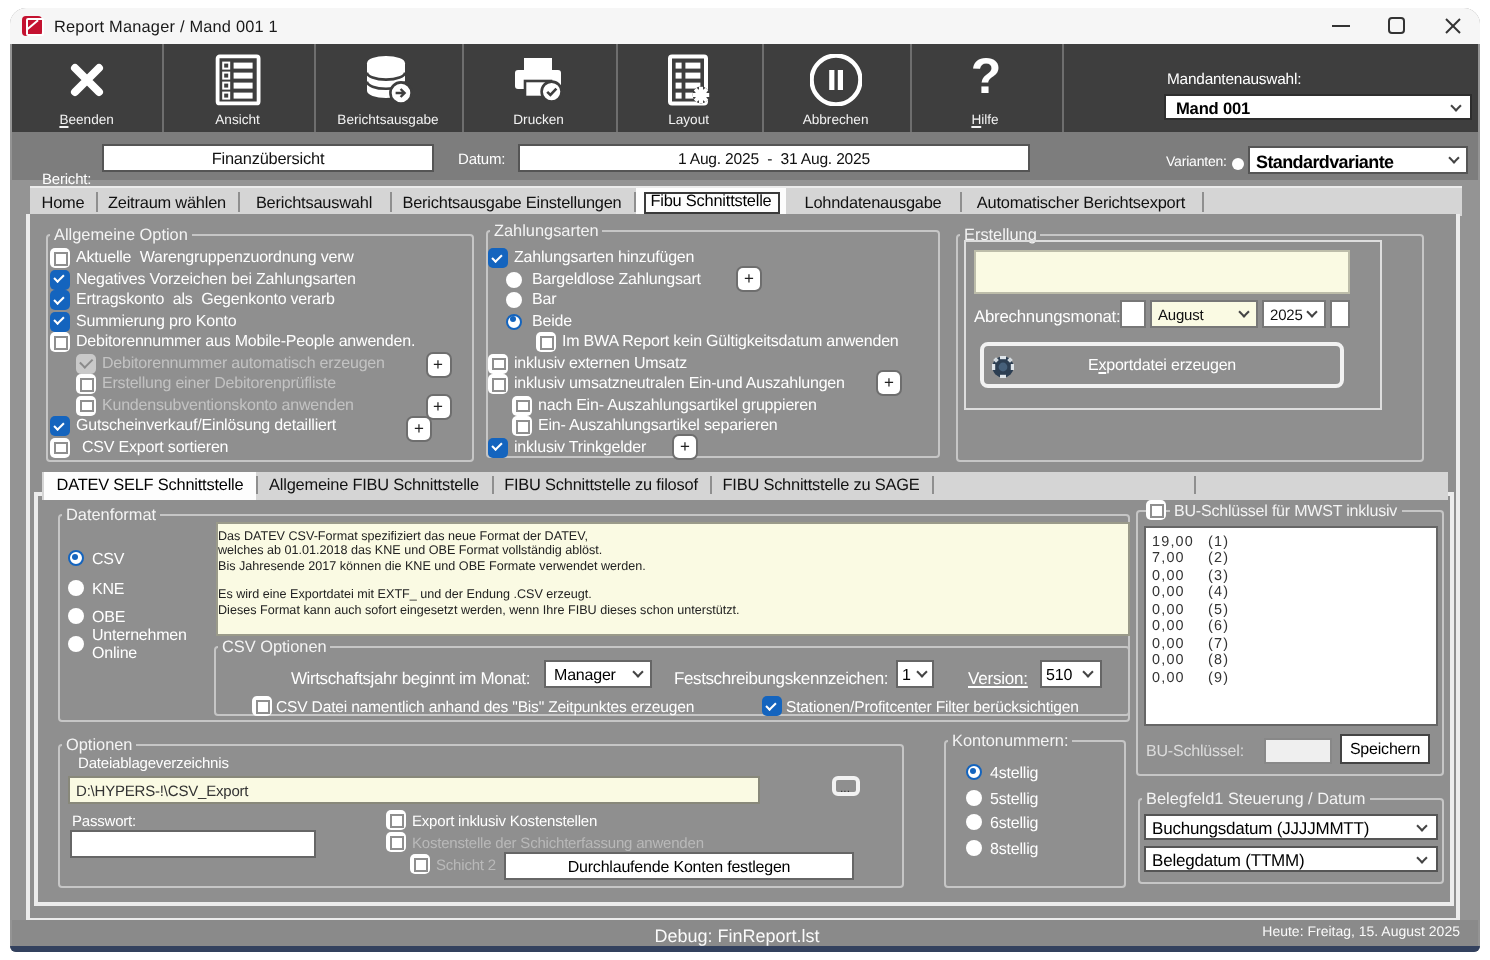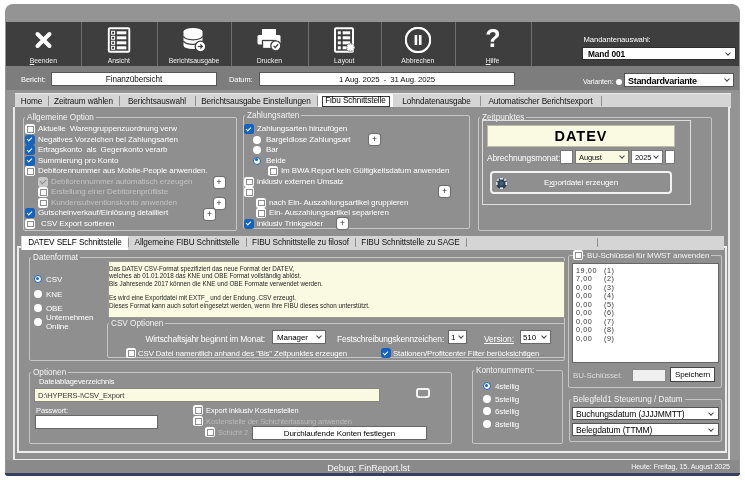--- a/index.html
+++ b/index.html
@@ -31,20 +31,30 @@
 .rd.on:after{content:"";position:absolute;left:0.9px;top:0.9px;width:3px;height:3px;border-radius:50%;background:#1464be;}
 .lab{white-space:nowrap;line-height:10px;letter-spacing:-0.1px;}
 .plus{width:11px;height:11px;background:#fff;border-radius:2.5px;color:#222;font-size:8.5px;line-height:10.5px;text-align:center;box-shadow:0 0 0 1px #6e6e6e;}
 .chev{width:4px;height:4px;border-right:1px solid #555;border-bottom:1px solid #555;transform:rotate(45deg);background:none !important;}
 #status{left:1px;top:456px;width:733px;height:13px;background:#8a8a8a;}
 #status div{top:3px;font-size:7px;color:#fafafa;}
 #botline{left:0px;top:469px;width:735px;height:3px;background:#33415e;border-radius:0 0 3px 3px;}
 </style></head>
 <body>
 <div id="win">
+<div id="title">
+<div id="appicon"></div>
+<div class="txt">Report Manager / Mand 001 1</div>
+<svg style="position:absolute;left:655px;top:0" width="80" height="17" viewBox="0 0 80 17">
+<line x1="6" y1="9" x2="15" y2="9" stroke="#333" stroke-width="1"></line>
+<rect x="34.5" y="5" width="7.5" height="7.5" fill="none" stroke="#333" stroke-width="1" rx="1.5"></rect>
+<line x1="63" y1="5.5" x2="70" y2="12.5" stroke="#333" stroke-width="1"></line>
+<line x1="70" y1="5.5" x2="63" y2="12.5" stroke="#333" stroke-width="1"></line>
+</svg>
+</div>
 <div id="toolbar">
 <div class="tsep" style="left:74.5px;"></div>
 <div class="tsep" style="left:151px;"></div>
 <div class="tsep" style="left:225px;"></div>
 <div class="tsep" style="left:301.5px;"></div>
 <div class="tsep" style="left:375px;"></div>
 <div class="tsep" style="left:448.5px;"></div>
 <div class="tsep" style="left:524.5px;"></div>
 <div class="tlabel" style="left:-1.2px;width:77px;"><u>B</u>eenden</div>
 <div class="tlabel" style="left:74.8px;width:76px;">Ansicht</div>
@@ -106,21 +116,21 @@
       </svg>
 <svg style="position:absolute;left:473.5px;top:5px;" width="26" height="26" viewBox="0 0 26 26">
         <text x="13" y="19.5" font-family="Liberation Sans,sans-serif" font-size="25" font-weight="bold" fill="#fff" text-anchor="middle">?</text>
       </svg>
 </div>
 <div class="lab" style="left:578.5px;top:31px;font-size:7.7px;color:#fff;">Mandantenauswahl:</div>
 <div class="a" style="left:577px;top:43px;width:154px;height:12.5px;background:#fff;border:1px solid #2e2e2e;"></div>
 <div class="lab" style="left:583px;top:45px;font-size:8.3px;color:#000;font-weight:bold;">Mand 001</div>
 <div class="chev" style="left:721px;top:46.5px;border-color:#444;"></div>
 <div id="brow"></div>
-<div class="lab" style="left:16px;top:71px;font-size:7.5px;color:#fff;">Bericht:</div>
+<div class="lab" style="left:16px;top:81px;font-size:7.5px;color:#fff;">Bericht:</div>
 <div class="a" style="left:46px;top:68px;width:166px;height:14px;background:#fff;border:1px solid #555;"></div>
 <div class="lab" style="left:46px;top:70.5px;font-size:8.2px;color:#111;width:166px;text-align:center;">Finanzübersicht</div>
 <div class="lab" style="left:224px;top:71px;font-size:7.5px;color:#fff;">Datum:</div>
 <div class="a" style="left:254px;top:68px;width:256px;height:14px;background:#fff;border:1px solid #555;"></div>
 <div class="lab" style="left:254px;top:70.5px;font-size:7.8px;color:#111;width:256px;text-align:center;">1 Aug. 2025&nbsp; - &nbsp;31 Aug. 2025</div>
 <div class="lab" style="left:578px;top:73px;font-size:7px;color:#fff;">Varianten:</div>
 <div style="position:absolute;left:611px;top:75px;width:6px;height:6px;border-radius:50%;background:#fff;"></div>
 <div class="a" style="left:619px;top:69px;width:110px;height:14px;background:#fff;border:1px solid #555;"></div>
 <div class="lab" style="left:623px;top:71.5px;font-size:9px;color:#000;font-weight:bold;letter-spacing:-0.3px;">Standardvariante</div>
 <div class="chev" style="left:720px;top:73px;border-color:#444;"></div>
@@ -191,34 +201,34 @@
 <div class="plus" style="left:364px;top:129.5px;">+</div>
 <div class="rd" style="left:248px;top:142.0px;"></div>
 <div class="lab" style="left:261px;top:141.0px;font-size:8px;color:#fff;">Bar</div>
 <div class="rd on" style="left:248px;top:152.5px;"></div>
 <div class="lab" style="left:261px;top:151.5px;font-size:8px;color:#fff;">Beide</div>
 <div class="cb off" style="left:263px;top:162.0px;"></div>
 <div class="lab" style="left:276px;top:162.0px;font-size:8px;color:#fff;">Im BWA Report kein Gültigkeitsdatum anwenden</div>
 <div class="cb off" style="left:239px;top:172.5px;"></div>
 <div class="lab" style="left:252px;top:172.5px;font-size:8px;color:#fff;">inklusiv externen Umsatz</div>
 <div class="cb off" style="left:239px;top:183.0px;"></div>
+<div class="lab" style="left:252px;top:183.0px;font-size:8px;color:#fff;">inklusiv umsatzneutralen Ein-und Auszahlungen</div>
 <div class="plus" style="left:434px;top:182.0px;">+</div>
 <div class="cb off" style="left:251px;top:193.5px;"></div>
 <div class="lab" style="left:264px;top:193.5px;font-size:8px;color:#fff;">nach Ein- Auszahlungsartikel gruppieren</div>
 <div class="cb off" style="left:251px;top:204.0px;"></div>
 <div class="lab" style="left:264px;top:204.0px;font-size:8px;color:#fff;">Ein- Auszahlungsartikel separieren</div>
 <div class="cb on" style="left:239px;top:214.5px;"></div>
 <div class="lab" style="left:252px;top:214.5px;font-size:8px;color:#fff;">inklusiv Trinkgelder</div>
 <div class="plus" style="left:332px;top:213.5px;">+</div>
 <div class="grp" style="left:473px;top:113px;width:234px;height:114px;">
-      <div class="cap">Zeitpunktes</div>
+      <div class="cap">Erstellung</div>
     </div>
 <div class="a" style="left:477px;top:116px;width:209px;height:85px;border:1px solid #dedede;"></div>
 <div class="a" style="left:482px;top:121px;width:188px;height:22px;background:#fafae3;border:1px solid #bdbdaa;"></div>
-<div class="lab" style="left:482px;top:125px;font-size:14.5px;color:#000;width:188px;text-align:center;font-weight:bold;letter-spacing:1px;line-height:15px;">DATEV</div>
 <div class="lab" style="left:482px;top:148.5px;font-size:8.4px;color:#fff;">Abrechnungsmonat:</div>
 <div class="a" style="left:555px;top:146px;width:13px;height:14px;background:#fff;border:1px solid #777;"></div>
 <div class="a" style="left:570px;top:146px;width:54px;height:14px;background:#fafae3;border:1px solid #777;"></div>
 <div class="lab" style="left:574px;top:149px;font-size:7.5px;color:#111;">August</div>
 <div class="chev" style="left:615px;top:150px;border-color:#444;"></div>
 <div class="a" style="left:626px;top:146px;width:32px;height:14px;background:#fff;border:1px solid #777;"></div>
 <div class="lab" style="left:630px;top:149px;font-size:7.5px;color:#111;">2025</div>
 <div class="chev" style="left:649px;top:150px;border-color:#444;"></div>
 <div class="a" style="left:660px;top:146px;width:10px;height:14px;background:#fff;border:1px solid #777;"></div>
 <div class="a" style="left:485px;top:167px;width:182px;height:23px;border:2px solid #f2f2f2;border-radius:4px;"></div>
@@ -297,21 +307,21 @@
 <div class="rd on" style="left:478px;top:378px;"></div>
 <div class="lab" style="left:490px;top:378px;font-size:8px;color:#fff;">4stellig</div>
 <div class="rd" style="left:478px;top:390.5px;"></div>
 <div class="lab" style="left:490px;top:390.5px;font-size:8px;color:#fff;">5stellig</div>
 <div class="rd" style="left:478px;top:403px;"></div>
 <div class="lab" style="left:490px;top:403px;font-size:8px;color:#fff;">6stellig</div>
 <div class="rd" style="left:478px;top:415.5px;"></div>
 <div class="lab" style="left:490px;top:415.5px;font-size:8px;color:#fff;">8stellig</div>
 <div class="grp" style="left:563px;top:251px;width:154px;height:133px;"></div>
 <div class="cb off" style="left:568px;top:246px;"></div>
-<div class="lab" style="left:580px;top:246.5px;font-size:8px;color:#f4f4f4;background:#8f8f8f;padding:0 2px;">BU-Schlüssel für MWST anwenden</div>
+<div class="lab" style="left:580px;top:246.5px;font-size:8px;color:#f4f4f4;background:#8f8f8f;padding:0 2px;">BU-Schlüssel für MWST inklusiv</div>
 <div class="a" style="left:567px;top:259px;width:147px;height:100px;background:#fff;border:1px solid #666;"></div>
 <div class="lab" style="left:571px;top:261.5px;font-size:7.2px;color:#333;letter-spacing:0.6px;">19,00</div>
 <div class="lab" style="left:599px;top:261.5px;font-size:7.2px;color:#333;letter-spacing:0.6px;">(1)</div>
 <div class="lab" style="left:571px;top:270.0px;font-size:7.2px;color:#333;letter-spacing:0.6px;">7,00</div>
 <div class="lab" style="left:599px;top:270.0px;font-size:7.2px;color:#333;letter-spacing:0.6px;">(2)</div>
 <div class="lab" style="left:571px;top:278.5px;font-size:7.2px;color:#333;letter-spacing:0.6px;">0,00</div>
 <div class="lab" style="left:599px;top:278.5px;font-size:7.2px;color:#333;letter-spacing:0.6px;">(3)</div>
 <div class="lab" style="left:571px;top:287.0px;font-size:7.2px;color:#333;letter-spacing:0.6px;">0,00</div>
 <div class="lab" style="left:599px;top:287.0px;font-size:7.2px;color:#333;letter-spacing:0.6px;">(4)</div>
 <div class="lab" style="left:571px;top:295.5px;font-size:7.2px;color:#333;letter-spacing:0.6px;">0,00</div>

